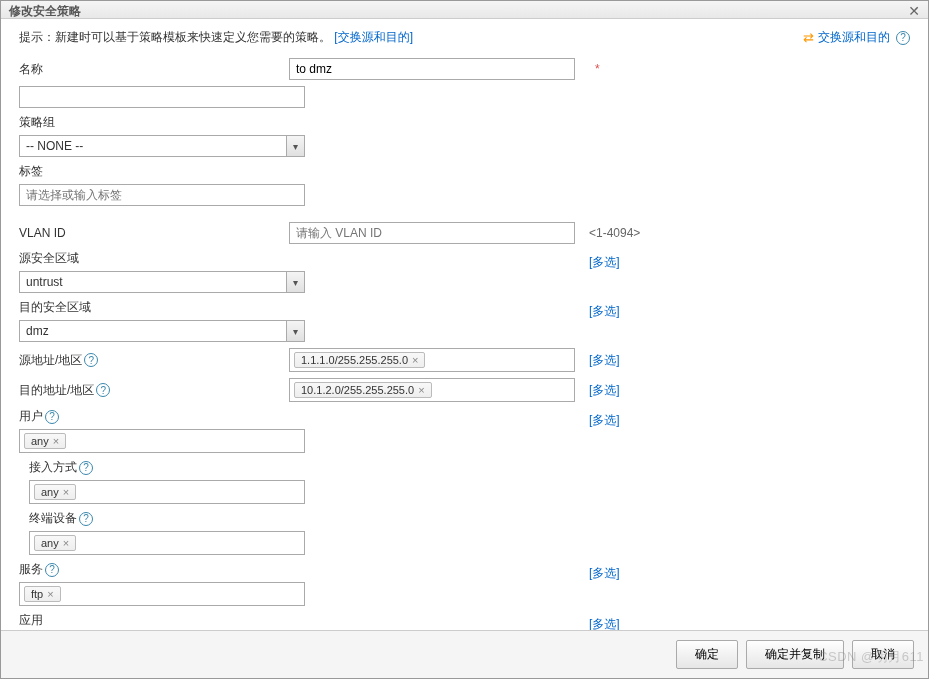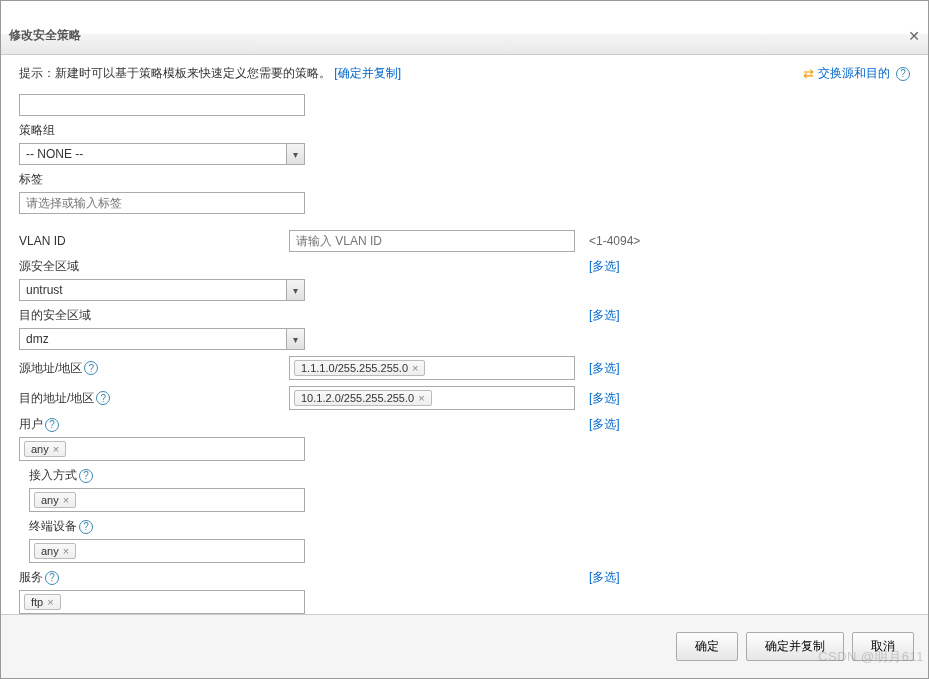--- a/index.html
+++ b/index.html
@@ -18,26 +18,25 @@
       height: 679px;
       border: 1px solid #999;
       background: #fff;
       position: relative;
       display: flex;
       flex-direction: column;
     }
     .dialog-title-bar {
       background: linear-gradient(to bottom, #f5f5f5, #e8e8e8);
       border-bottom: 1px solid #ccc;
-      padding: 10px 8px;
+      padding: 2px 8px;
       display: flex;
       justify-content: space-between;
-      align-items: flex-end;
+      align-items: flex-start;
       height: 18px;
-      margin-top: 33px;
     }
     .dialog-title {
       font-weight: bold;
       color: #555;
       font-size: 12px;
     }
     .close-x {
       color: #666;
       font-size: 14px;
       cursor: pointer;
@@ -198,21 +197,21 @@
     .indented {
       margin-left: 10px;
     }
     .dialog-footer {
       border-top: 1px solid #ccc;
       background: #f5f5f5;
       padding: 8px 14px;
       display: flex;
       justify-content: flex-end;
       gap: 8px;
-      height: 64px;
+      height: 48px;
       align-items: center;
     }
     .btn {
       background: linear-gradient(to bottom, #fefefe, #e6e6e6);
       border: 1px solid #aaa;
       padding: 5px 18px;
       font-size: 12px;
       cursor: pointer;
       font-family: inherit;
       border-radius: 2px;
@@ -222,47 +221,56 @@
       right: 4px;
       bottom: 12px;
       color: rgba(120,120,120,0.35);
       font-size: 13px;
       pointer-events: none;
       font-family: Arial, sans-serif;
       letter-spacing: 0.5px;
     }
     .inline-row {
       display: flex;
-      align-items: flex-start;
+      align-items: flex-end;
     }
   </style>
 </head>
 <body>
 
 <div class="dialog">
 
   <div class="dialog-title-bar">
     <span class="dialog-title">修改安全策略</span>
     <span class="close-x">✕</span>
   </div>
 
   <div class="dialog-body">
 
     <div class="tip-row">
       <div class="tip-left">
         <span>提示：</span><span>新建时可以基于策略模板来快速定义您需要的策略。</span>
-        <span class="tip-link">[确定并复制]</span>
+        <span class="tip-link">[交换源和目的]</span>
       </div>
       <div class="swap-link">
         <span class="swap-icon">⇄</span>
         <span>交换源和目的</span>
         <span class="help-icon">?</span>
       </div>
     </div>
 
+    <div class="form-row">
+      <div class="form-label">名称</div>
+      <div class="form-control-col">
+        <input type="text" value="to dmz" style="">
+      </div>
+      <div class="form-extra">
+          <span class="required">*</span>
+        </div>
+    </div>
 
     <div class="form-row">
       <div class="form-control-col">
         <input type="text" value="" style="">
       </div>
     </div>
 
     <div class="form-row stack">
       <div class="form-label-stacked">策略组</div>
       <div class="select-wrap">

